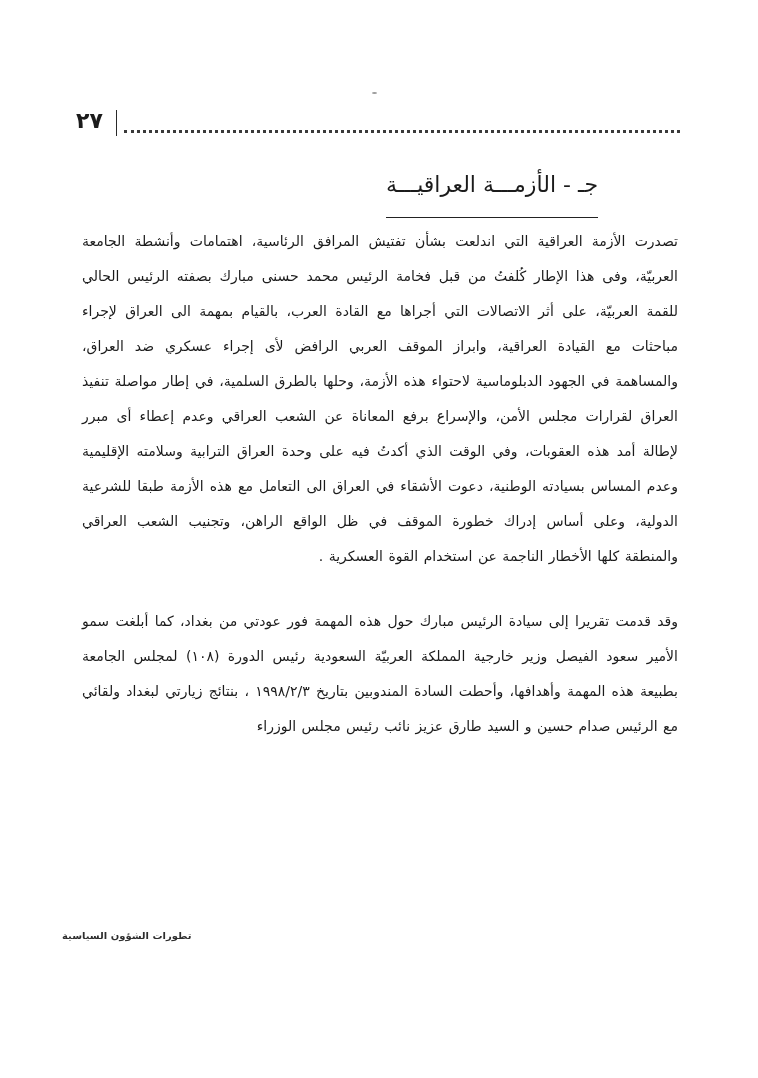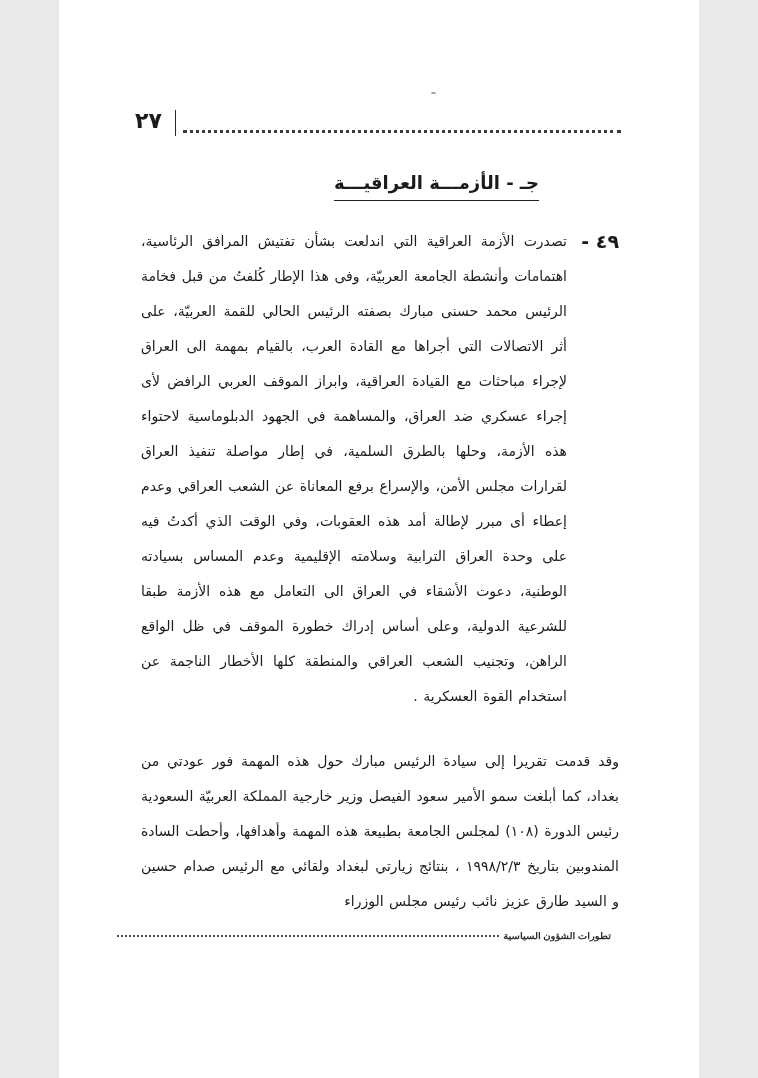--- a/index.html
+++ b/index.html
@@ -2,21 +2,21 @@
 <html lang="ar" dir="rtl"><head>
 <meta charset="utf-8">
 <style>
   html, body {
     margin: 0;
     padding: 0;
     background: #e9e9e9;
   }
   .page {
     position: relative;
-    width: 640px;
+    width: 758px;
     height: 1078px;
     margin: 0 auto;
     background: #ffffff;
     overflow: hidden;
     direction: rtl;
     font-family: "DejaVu Sans", sans-serif;
     color: #1b1b1b;
   }
   
   .top-header {
@@ -51,23 +51,23 @@
     border-top: 3px dotted #3a3a3a;
   }
   
   .heading-wrap {
     position: absolute;
     top: 172px;
     right: 160px;
   }
   .section-heading {
     display: inline-block;
-    font-size: 18px;
-    font-weight: bold;
-    padding-bottom: 7px;
+    font-size: 22px;
+    font-weight: normal;
+    padding-bottom: 20px;
     border-bottom: 1.5px solid #222;
     letter-spacing: 0.5px;
     white-space: nowrap;
   }
   
   .content {
     position: absolute;
     top: 224px;
     right: 80px;
     left: 82px;
@@ -92,23 +92,22 @@
     text-justify: inter-word;
     word-spacing: 1px;
   }
   
   .footer {
     position: absolute;
     left: 58px;
     right: 88px;
     top: 930px;
     display: flex;
-    flex-direction: row; 
-    align-items: center;
-    font-family: Liberation Serif, serif;
+    flex-direction: column; 
+    align-items: flex-end;
   }
   .footer-text {
     flex: 0 0 auto;
     font-size: 10px;
     font-weight: bold;
     color: #2e2e2e;
     letter-spacing: -0.5px;
     transform: scaleY(0.9);
     filter: blur(0.3px);
     white-space: nowrap;
@@ -143,21 +142,20 @@
     <div class="top-rule"></div>
   </div>
 
   <div class="heading-wrap">
     <span class="section-heading">جـ - الأزمـــة العراقيـــة</span>
   </div>
 
   <div class="content">
 
     <div class="para">
-      <div class="para-marker">٤٩ -</div>
       <div class="para-text">تصدرت الأزمة العراقية التي اندلعت بشأن تفتيش المرافق الرئاسية، اهتمامات وأنشطة الجامعة العربيّة، وفى هذا الإطار كُلفتُ من قبل فخامة الرئيس محمد حسنى مبارك بصفته الرئيس الحالي للقمة العربيّة، على أثر الاتصالات التي أجراها مع القادة العرب، بالقيام بمهمة الى العراق لإجراء مباحثات مع القيادة العراقية، وابراز الموقف العربي الرافض لأى إجراء عسكري ضد العراق، والمساهمة في الجهود الدبلوماسية لاحتواء هذه الأزمة، وحلها بالطرق السلمية، في إطار مواصلة تنفيذ العراق لقرارات مجلس الأمن، والإسراع برفع المعاناة عن الشعب العراقي وعدم إعطاء أى مبرر لإطالة أمد هذه العقوبات، وفي الوقت الذي أكدتُ فيه على وحدة العراق الترابية وسلامته الإقليمية وعدم المساس بسيادته الوطنية، دعوت الأشقاء في العراق الى التعامل مع هذه الأزمة طبقا للشرعية الدولية، وعلى أساس إدراك خطورة الموقف في ظل الواقع الراهن، وتجنيب الشعب العراقي والمنطقة كلها الأخطار الناجمة عن استخدام القوة العسكرية .</div>
     </div>
 
     <div class="para">
       <div class="para-text">وقد قدمت تقريرا إلى سيادة الرئيس مبارك حول هذه المهمة فور عودتي من بغداد، كما أبلغت سمو الأمير سعود الفيصل وزير خارجية المملكة العربيّة السعودية رئيس الدورة (١٠٨) لمجلس الجامعة بطبيعة هذه المهمة وأهدافها، وأحطت السادة المندوبين بتاريخ ١٩٩٨/٢/٣ ، بنتائج زيارتي لبغداد ولقائي مع الرئيس صدام حسين و السيد طارق عزيز نائب رئيس مجلس الوزراء</div>
     </div>
 
   </div>
 
   <div class="footer">

